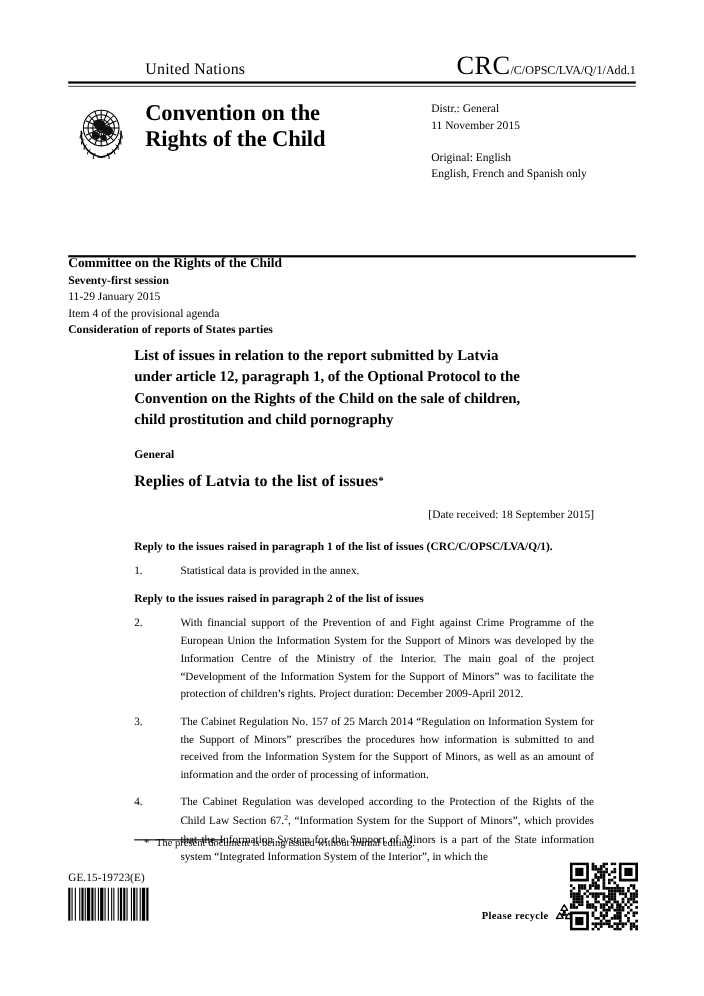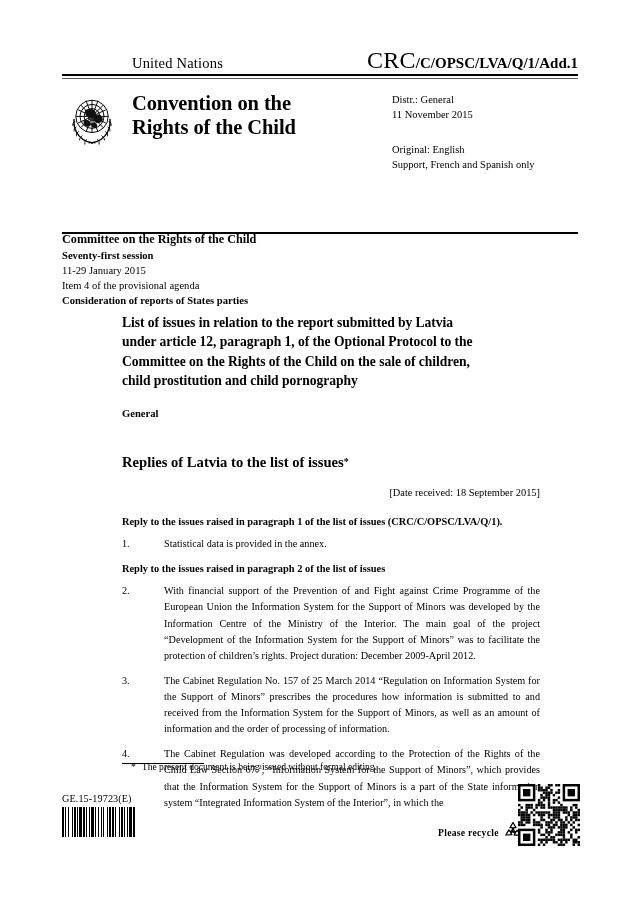--- a/index.html
+++ b/index.html
@@ -44,23 +44,22 @@
   }
   .doc-symbol {
     white-space: nowrap;
     line-height: 1;
   }
   .doc-symbol .crc {
     font-size: 24px;
     letter-spacing: .3px;
   }
   .doc-symbol .sym {
-    font-size: 15px;
+    font-size: 11px;
     letter-spacing: 0px;
-    font-weight: bold;
   }
 
   .rule-thick {
     border: 0;
     border-top: 2.2px solid #000;
     margin: 2px 0 0 0;
     height: 0;
   }
   .rule-thin {
     border: 0;
@@ -88,21 +87,21 @@
     line-height: 1.18;
     letter-spacing: -.1px;
   }
   .meta-col {
     width: 186px;
     flex: 0 0 186px;
     font-size: 10.5px;
     line-height: 1.45;
     padding-top: 4px;
   }
-  .meta-block + .meta-block { margin-top: 20px; }
+  .meta-block + .meta-block { margin-top: 14px; }
 
   
   .mid-rule {
     position: absolute;
     left: 62px;
     top: 224px;
     width: 516px;
     border: 0;
     border-top: 2.2px solid #000;
     height: 0;
@@ -130,21 +129,21 @@
     font-weight: bold;
     line-height: 1.42;
     letter-spacing: -.05px;
   }
   .addendum {
     margin-top: 18px;
     font-size: 10.6px;
     font-weight: bold;
   }
   .replies-title {
-    margin-top: 35px;
+    margin-top: 11px;
     font-size: 14.6px;
     font-weight: bold;
   }
   .replies-title .star { font-size: 10px; vertical-align: 2px; }
   .date-received {
     margin-top: 16px;
     text-align: right;
     font-size: 10.4px;
   }
 
@@ -299,21 +298,21 @@
         <div class="conv-title">Rights of the Child</div>
       </div>
 
       <div class="meta-col">
         <div class="meta-block">
           <div>Distr.: General</div>
           <div>11 November 2015</div>
         </div>
         <div class="meta-block">
           <div>Original: English</div>
-          <div>Support, French and Spanish only</div>
+          <div>English, French and Spanish only</div>
         </div>
       </div>
 
     </div>
   </div>
 
   <hr class="mid-rule">
 
   <div class="committee">
     <div class="c-strong-lg">Committee on the Rights of the Child</div>
@@ -321,21 +320,21 @@
     <div>11-29 January 2015</div>
     <div>Item 4 of the provisional agenda</div>
     <div class="c-strong">Consideration of reports of States parties</div>
   </div>
 
   <div class="main-block">
 
     <div class="main-title">
       <div>List of issues in relation to the report submitted by Latvia</div>
       <div>under article 12, paragraph 1, of the Optional Protocol to the</div>
-      <div>Committee on the Rights of the Child on the sale of children,</div>
+      <div>Convention on the Rights of the Child on the sale of children,</div>
       <div>child prostitution and child pornography</div>
     </div>
 
     <div class="addendum">General</div>
 
     <div class="replies-title">
       <span>Replies of Latvia to the list of issues</span><span class="star">*</span>
     </div>
 
     <div class="date-received">[Date received: 18 September 2015]</div>

